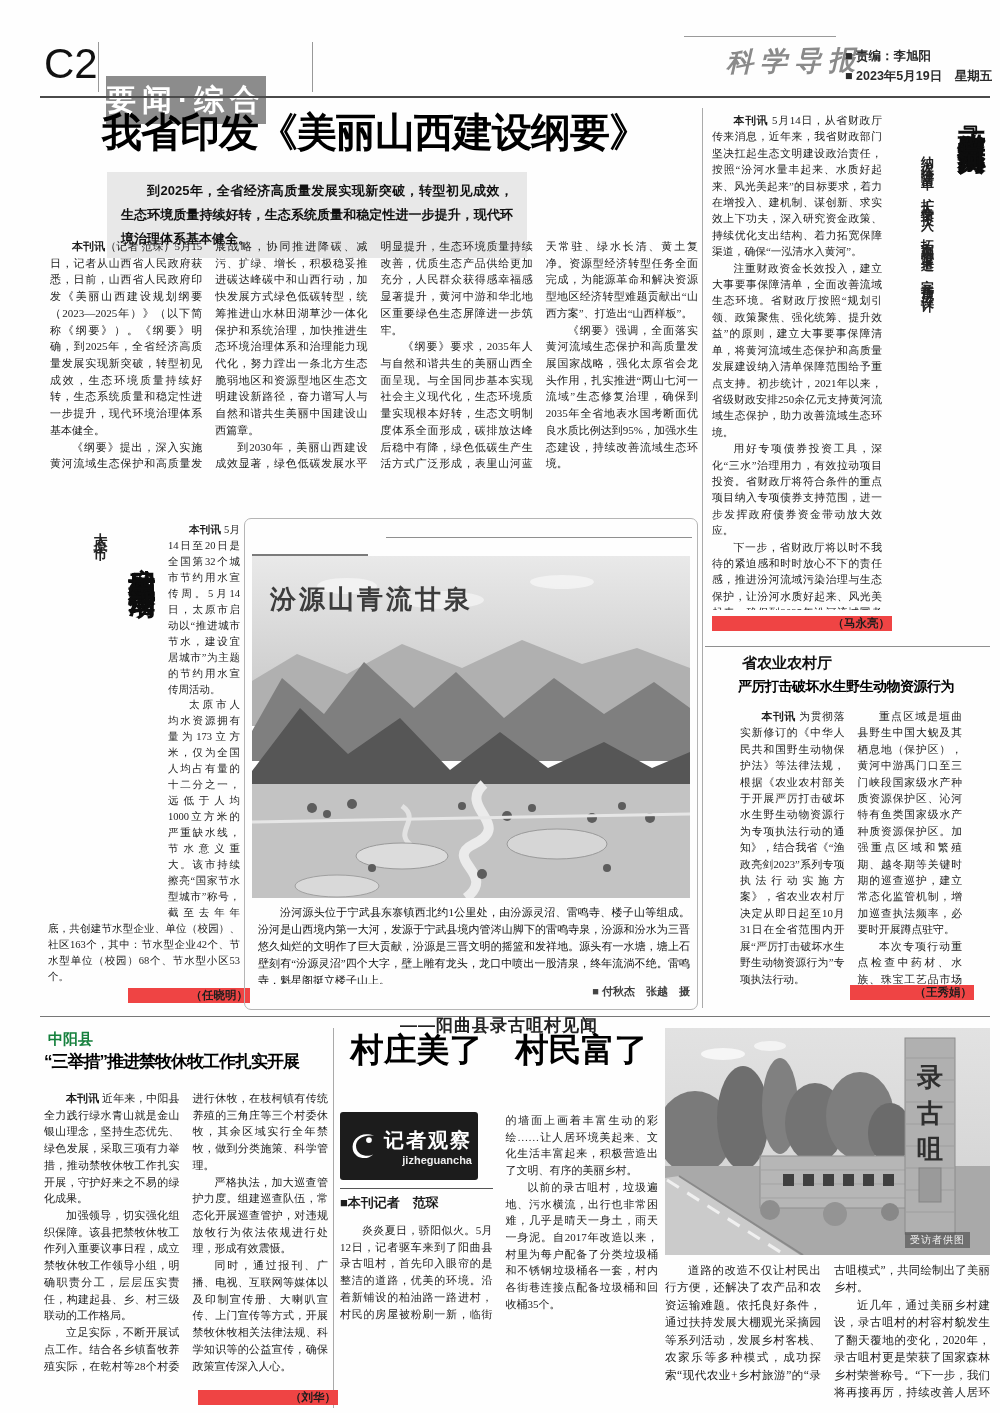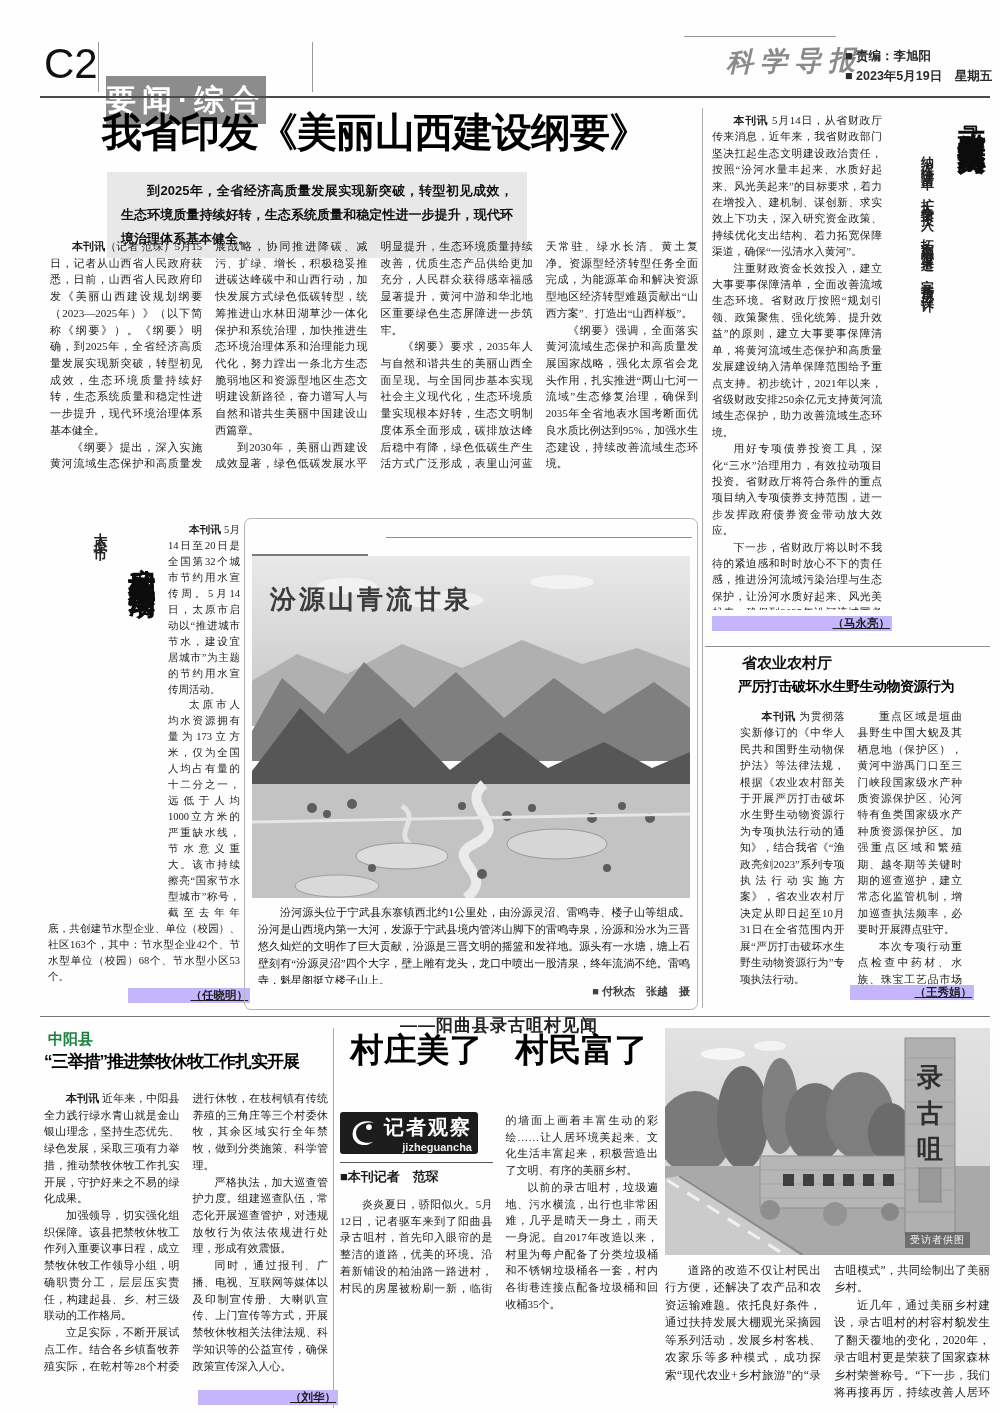--- a/index.html
+++ b/index.html
@@ -24,21 +24,21 @@
   .standfirst{left:107px;top:172px;width:392px;background:#e8e8e8;padding:7px 14px;}
   .standfirst p{margin:0;font:600 13px/1.85 "Liberation Sans",sans-serif;color:#111;text-indent:2em;text-align:justify;}
   .body{font-size:11px;line-height:1.52;text-align:justify;overflow:hidden;}
   .body p{margin:0;text-indent:2em;}
   .body p b{font-family:"Liberation Sans",sans-serif;}
   .cols4{column-count:4;column-gap:13px;}
   .cols2{column-count:2;column-gap:13px;}
   .lead-body{left:50px;top:238px;width:648px;height:278px;}
   
   .fin-body{left:712px;top:112px;width:170px;height:498px;font-size:10.8px;}
-  .byl{position:absolute;font:700 11.5px "Liberation Serif",serif;background:#c4b5fd;padding:0 2px 0 10px;text-decoration:underline;}
+  .byl{position:absolute;font:700 11.5px "Liberation Serif",serif;background:#ef4444;padding:0 2px 0 10px;}
   .fin-vh{left:882px;top:110px;width:108px;height:508px;writing-mode:vertical-rl;}
   .fin-vh-main{font:900 28px "Liberation Sans","DejaVu Sans",sans-serif;letter-spacing:1px;color:#0d0d0d;}
   .fin-vh-sub{font:600 13px "Liberation Sans",sans-serif;letter-spacing:4px;color:#222;
               padding-top:36px;margin-block-start:16px;}
   
   .ty-block{left:48px;top:522px;width:192px;height:462px;font-size:10.5px;}
   .ty-vh{float:left;width:112px;height:392px;writing-mode:vertical-rl;margin-right:8px;}
   .ty-vh-main{font:900 27px "Liberation Sans","DejaVu Sans",sans-serif;letter-spacing:2px;color:#0d0d0d;padding-top:24px;}
   .ty-vh-kicker{font:600 14px "Liberation Sans",sans-serif;letter-spacing:6px;color:#222;margin-block-start:14px;}
   
@@ -60,21 +60,21 @@
   .zy-kicker{left:48px;top:1030px;font:700 15px "Liberation Sans",sans-serif;color:#15803d;}
   .zy-hl{left:44px;top:1050px;width:286px;font:900 17px/24px "Liberation Sans","DejaVu Sans",sans-serif;
          letter-spacing:-1px;color:#000;margin:0;}
   .zy-body{left:44px;top:1090px;width:284px;height:300px;font-size:11px;}
   .vg-hl{left:340px;top:1028px;width:318px;text-align:center;
          font:900 33px/44px "Liberation Sans","DejaVu Sans",sans-serif;color:#000;margin:0;}
   .vg-dek{left:340px;top:1014px;width:318px;text-align:center;
           font:600 17px "Liberation Sans",sans-serif;color:#222;letter-spacing:1px;}
   .vg-a{left:340px;top:1112px;width:318px;height:296px;font-size:11px;}
   .vg-b{left:665px;top:1262px;width:325px;height:148px;font-size:11.5px;}
-  .vg-logo{width:138px;height:42px;background:#1c1c1c;border-radius:3px;display:flex;align-items:center;
+  .vg-logo{width:138px;height:68px;background:#1c1c1c;border-radius:3px;display:flex;align-items:center;
            padding:2px 6px;box-sizing:border-box;margin:0 0 8px 0;break-inside:avoid;text-decoration:underline;}
   .vg-logo .cn{color:#fff;font:700 20px "Liberation Sans",sans-serif;letter-spacing:2px;display:block;}
   .vg-logo .py{color:#eee;font:700 11px "Liberation Sans",sans-serif;display:block;text-align:right;}
   .vg-reporter{font:700 13px "Liberation Sans",sans-serif;border-top:1px solid #555;
                padding:5px 0 6px 0;margin-bottom:4px;break-inside:avoid;}
   .vg-photo{left:665px;top:1028px;width:325px;height:227px;overflow:hidden;}
   .vg-photo-credit{left:905px;top:1232px;background:rgba(40,40,40,.45);color:#f2f2f2;
                    font:400 10px "Liberation Sans",sans-serif;padding:1px 5px;letter-spacing:1px;}
 </style>
 </head>

